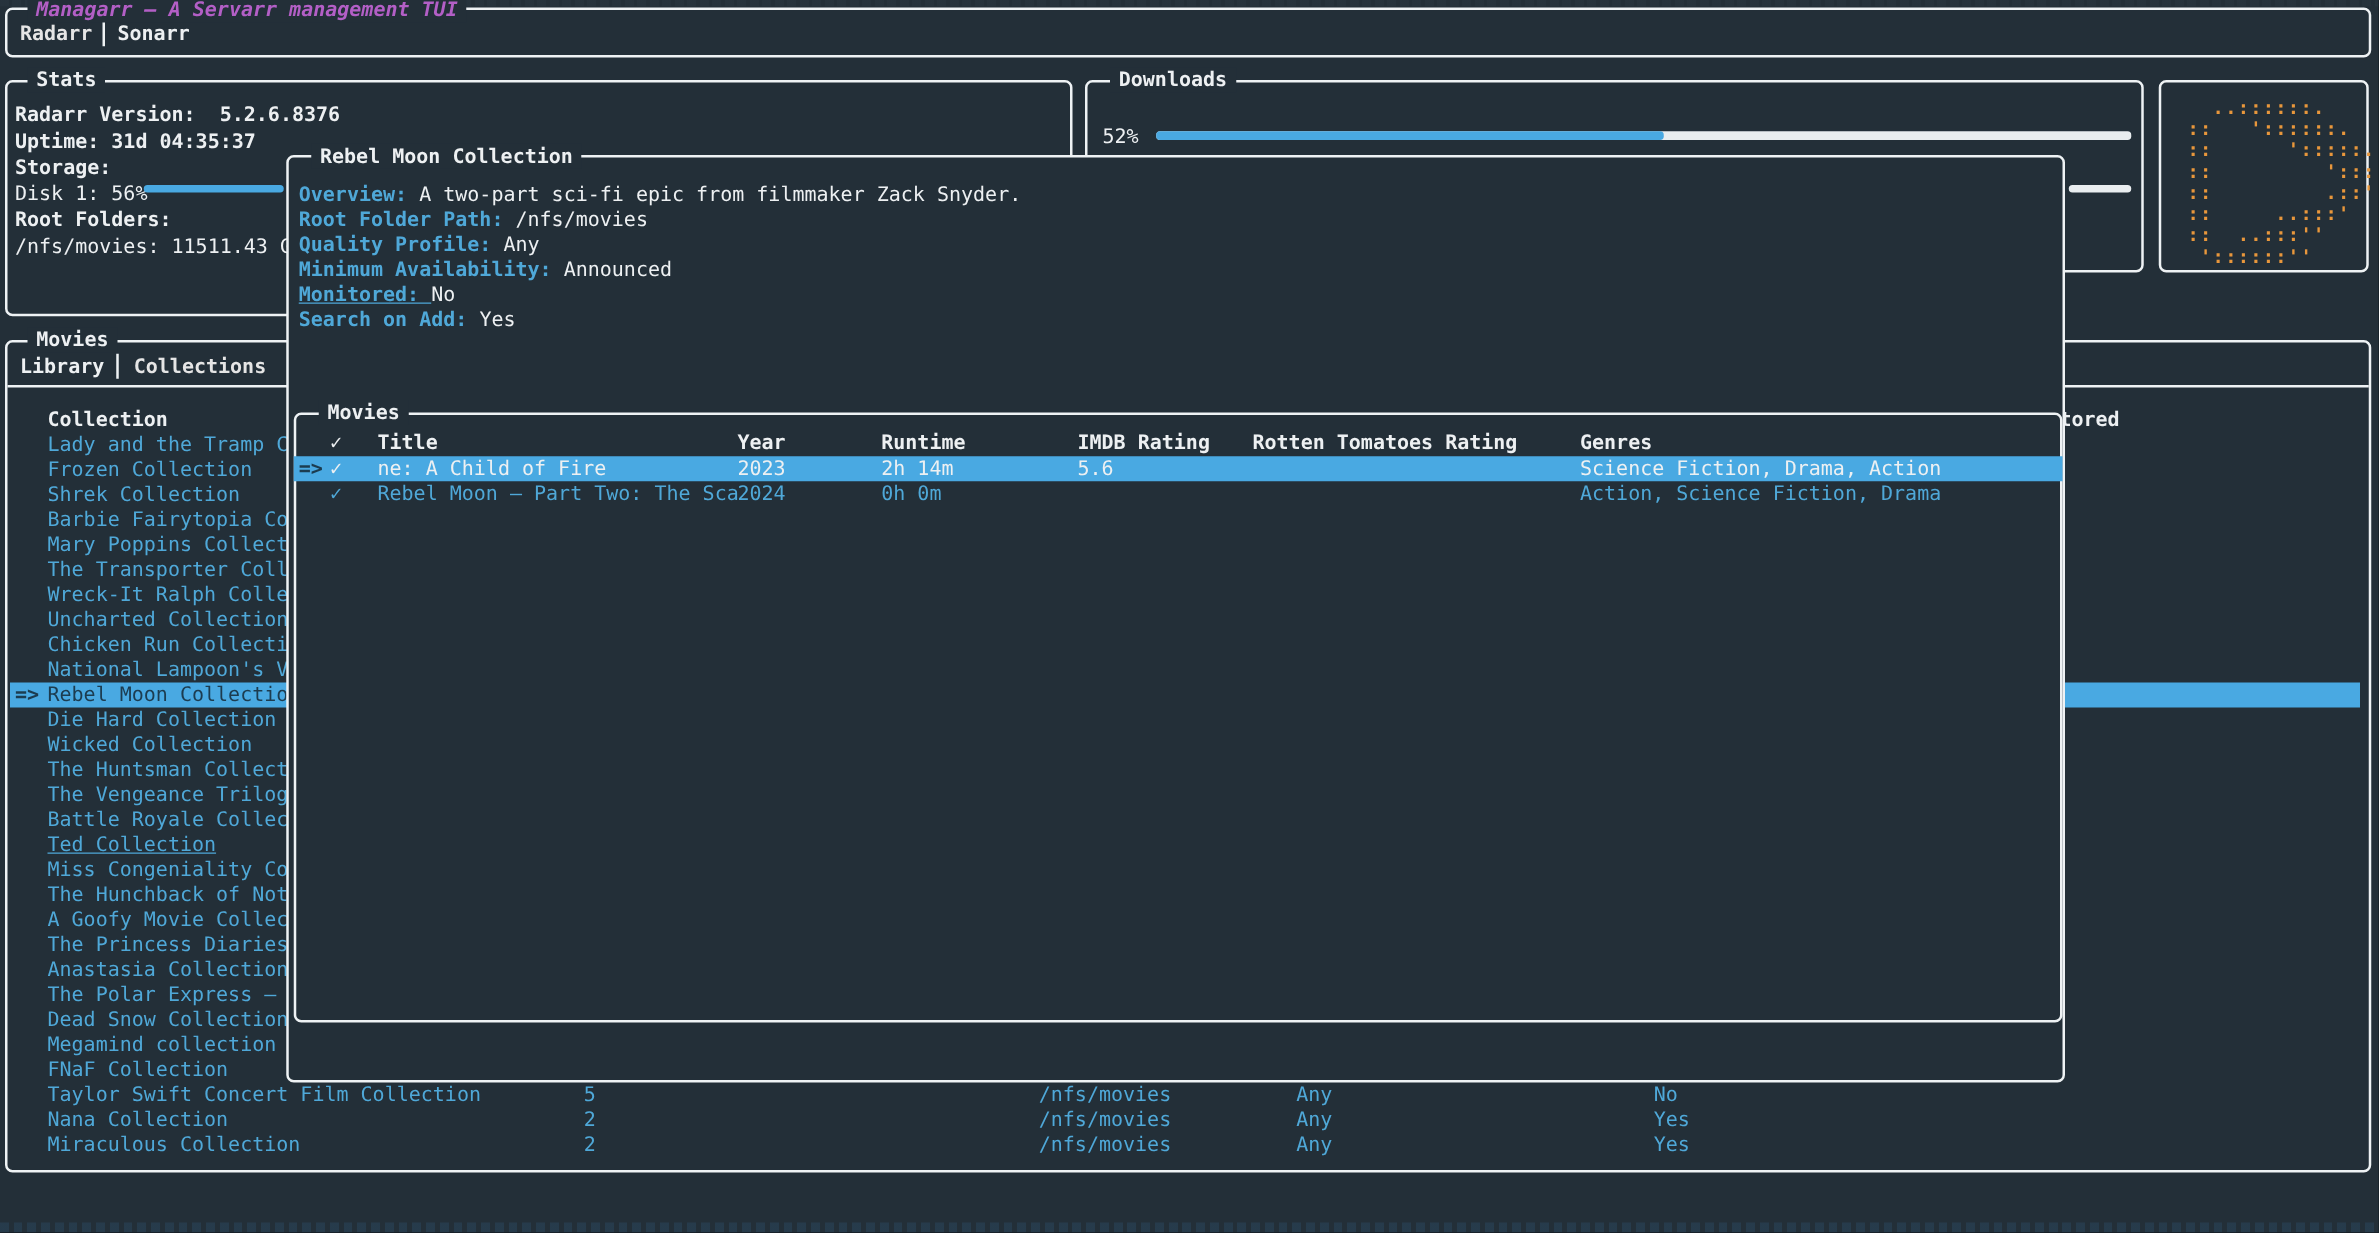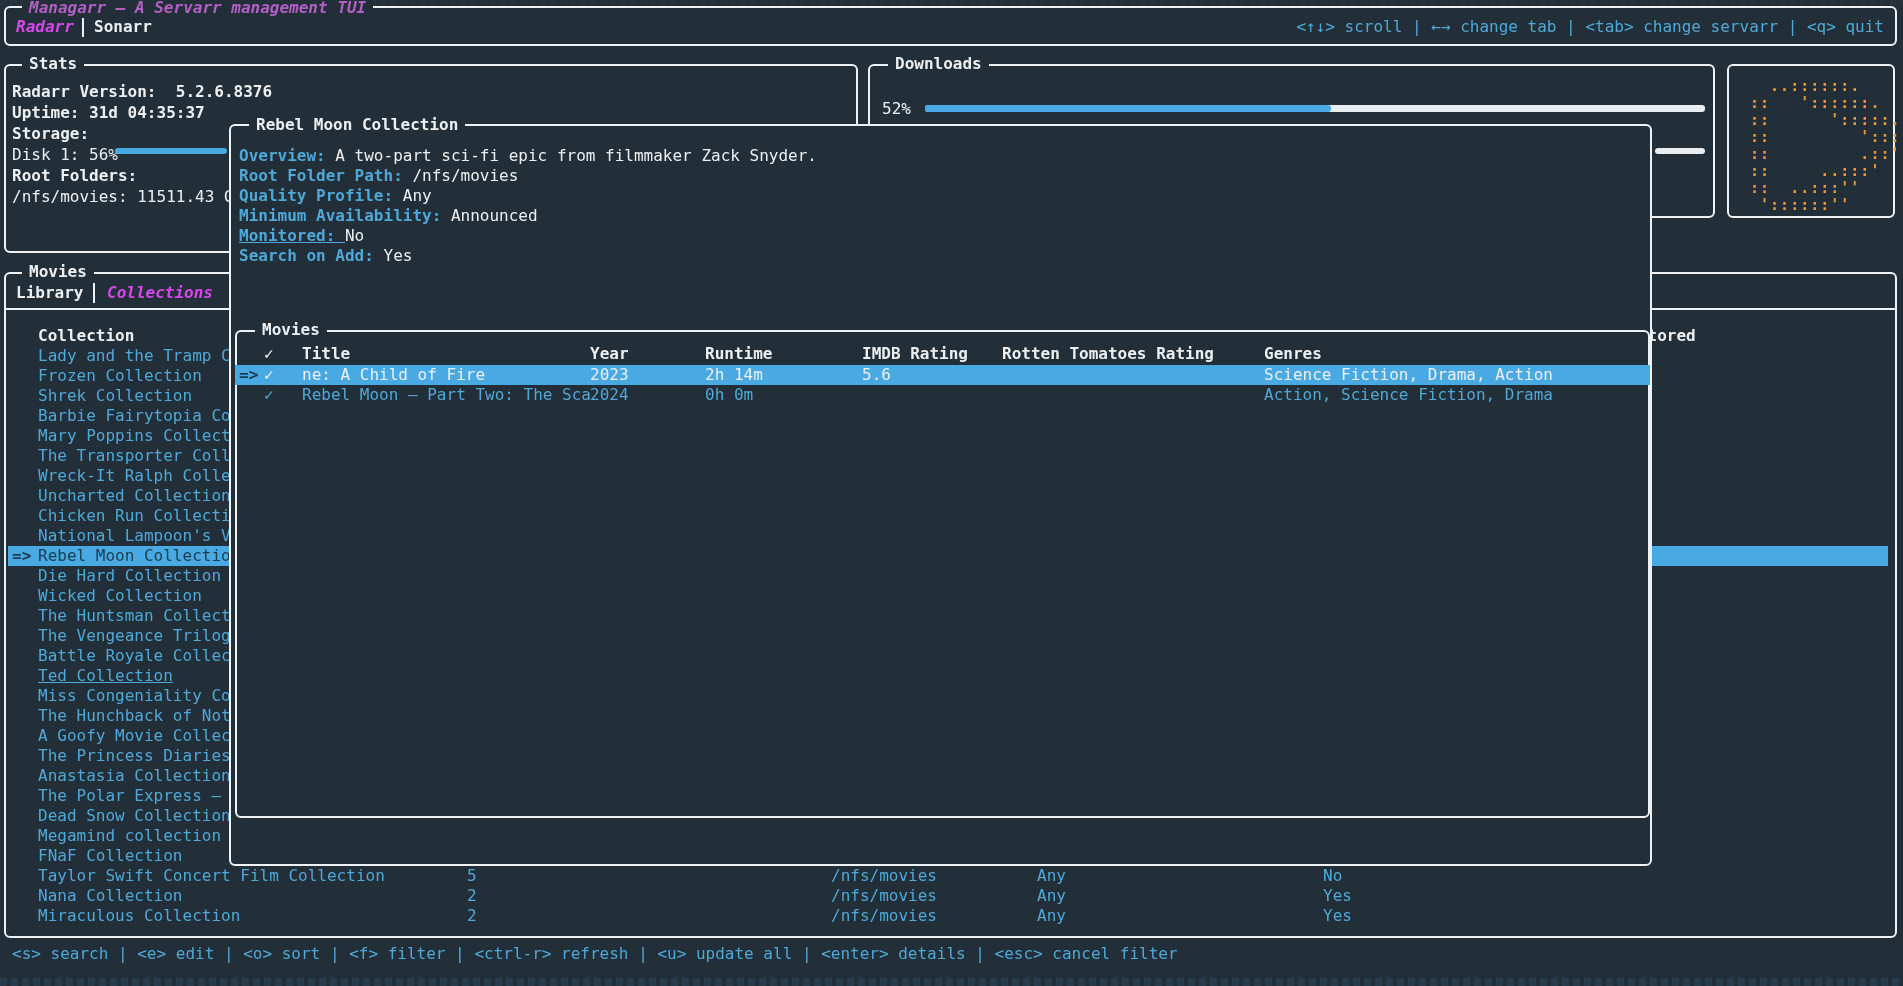--- a/index.html
+++ b/index.html
@@ -6,21 +6,21 @@
   .screen{
     position:relative;width:1903px;height:986px;overflow:hidden;
     background:#232f38;
     font-family:"DejaVu Sans Mono","Liberation Mono",monospace;
     font-size:16px;line-height:20px;color:#edf0f2;
   }
   .abs{position:absolute;white-space:pre;}
   .box{position:absolute;border:2px solid #eef2f4;border-radius:6px;background:#232f38;box-sizing:border-box;}
   .box-title{position:absolute;background:#232f38;padding:0 7px;font-weight:bold;white-space:pre;z-index:2;}
   .purple{color:#b35fc6;font-style:italic;}
-  .orange{color:#d946ef;font-style:italic;}
+  .orange{color:#e5e5e5;}
   .blue{color:#4fa8d8;}
   .white{color:#edf0f2;}
   .bold{font-weight:bold;}
   .tab-sep{position:absolute;width:2px;height:20px;background:#eef2f4;}
   .hl-bar{position:absolute;height:20px;background:#49a9e2;}
   .hl-dark{color:#1c3c50;}
   .bar{position:absolute;border-radius:3px;}
   .sep-line{position:absolute;height:2px;background:#eef2f4;}
   .cutoff{position:absolute;left:0;width:100%;height:5px;
     background:repeating-linear-gradient(90deg,#39495526 0 7px,transparent 7px 10px);}
@@ -32,21 +32,20 @@
 
 <div class="screen">
 
   <div class="cutoff" style="top:0;"></div>
 
   <div class="box" style="left:4px;top:6px;width:1893px;height:40px;"></div>
   <span class="box-title purple bold abs" style="left:22px;top:-2px;">Managarr – A Servarr management TUI</span>
   <span class="abs orange bold" style="left:16px;top:17px;">Radarr</span>
   <div class="tab-sep" style="left:82px;top:17px;"></div>
   <span class="abs white bold" style="left:94px;top:17px;">Sonarr</span>
-  <span class="abs blue" style="right:19px;top:17px;">&lt;↑↓&gt; scroll | ←→ change tab | &lt;tab&gt; change servarr | &lt;q&gt; quit</span>
 
   <div class="box" style="left:4px;top:64px;width:854px;height:189px;"></div>
   <span class="box-title abs" style="left:22px;top:54px;">Stats</span>
   <div id="stats-lines">
       <span class="abs white bold" style="left:12px;top:82px;z-index:1;">Radarr Version:  5.2.6.8376</span>
       <span class="abs white bold" style="left:12px;top:103px;z-index:1;">Uptime: 31d 04:35:37</span>
       <span class="abs white bold" style="left:12px;top:124px;z-index:1;">Storage:</span>
       <span class="abs white" style="left:12px;top:145px;z-index:1;">Disk 1: 56%</span>
       <span class="abs white bold" style="left:12px;top:166px;z-index:1;">Root Folders:</span>
       <span class="abs white" style="left:12px;top:187px;z-index:1;">/nfs/movies: 11511.43 GB</span>
@@ -135,17 +134,16 @@
     <span class="abs white bold" style="left:771px;top:218px;">Rotten Tomatoes Rating</span>
     <span class="abs white bold" style="left:1033px;top:218px;">Genres</span>
 
     <div id="modal-rows">
         <div class="abs" style="left: 0px; top: 239px; width: 1419px; height: 20px;"><div class="hl-bar" style="left: 4px; top: 0px; width: 1415px;"></div><span class="abs hl-dark bold" style="left:8px;top:0;">=&gt;</span><span class="abs white" style="left:33px;top:0;">✓</span><span class="abs white" style="left:71px;top:0;width:290px;overflow:hidden;">ne: A Child of Fire</span><span class="abs white" style="left:359px;top:0;">2023</span><span class="abs white" style="left:474px;top:0;">2h 14m</span><span class="abs white" style="left:631px;top:0;">5.6</span><span class="abs white" style="left:1033px;top:0;">Science Fiction, Drama, Action</span></div>
         <div class="abs" style="left: 0px; top: 259px; width: 1419px; height: 20px;"><span class="abs blue" style="left:33px;top:0;">✓</span><span class="abs blue" style="left:71px;top:0;width:290px;overflow:hidden;">Rebel Moon – Part Two: The Scar</span><span class="abs blue" style="left:359px;top:0;">2024</span><span class="abs blue" style="left:474px;top:0;">0h 0m</span><span class="abs blue" style="left:1033px;top:0;">Action, Science Fiction, Drama</span></div>
       </div>
 
   </div>
 
-  <span class="abs blue" style="left:12px;top:944px;">&lt;s&gt; search | &lt;e&gt; edit | &lt;o&gt; sort | &lt;f&gt; filter | &lt;ctrl-r&gt; refresh | &lt;u&gt; update all | &lt;enter&gt; details | &lt;esc&gt; cancel filter</span>
 
   <div class="cutoff" style="top:978px;height:8px;background:repeating-linear-gradient(90deg,#2b4a63 0 7px,transparent 7px 11px);opacity:.45;"></div>
 
 </div>
 
 </body></html>

